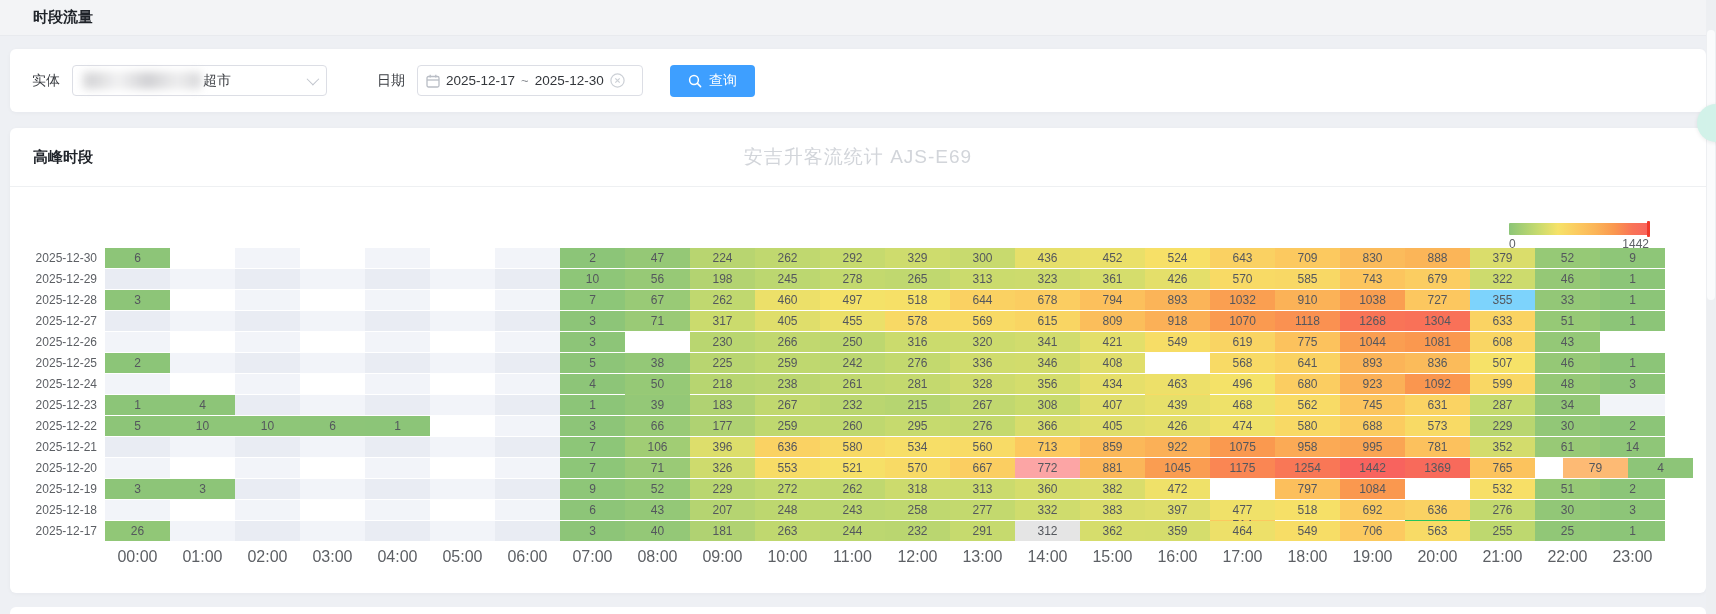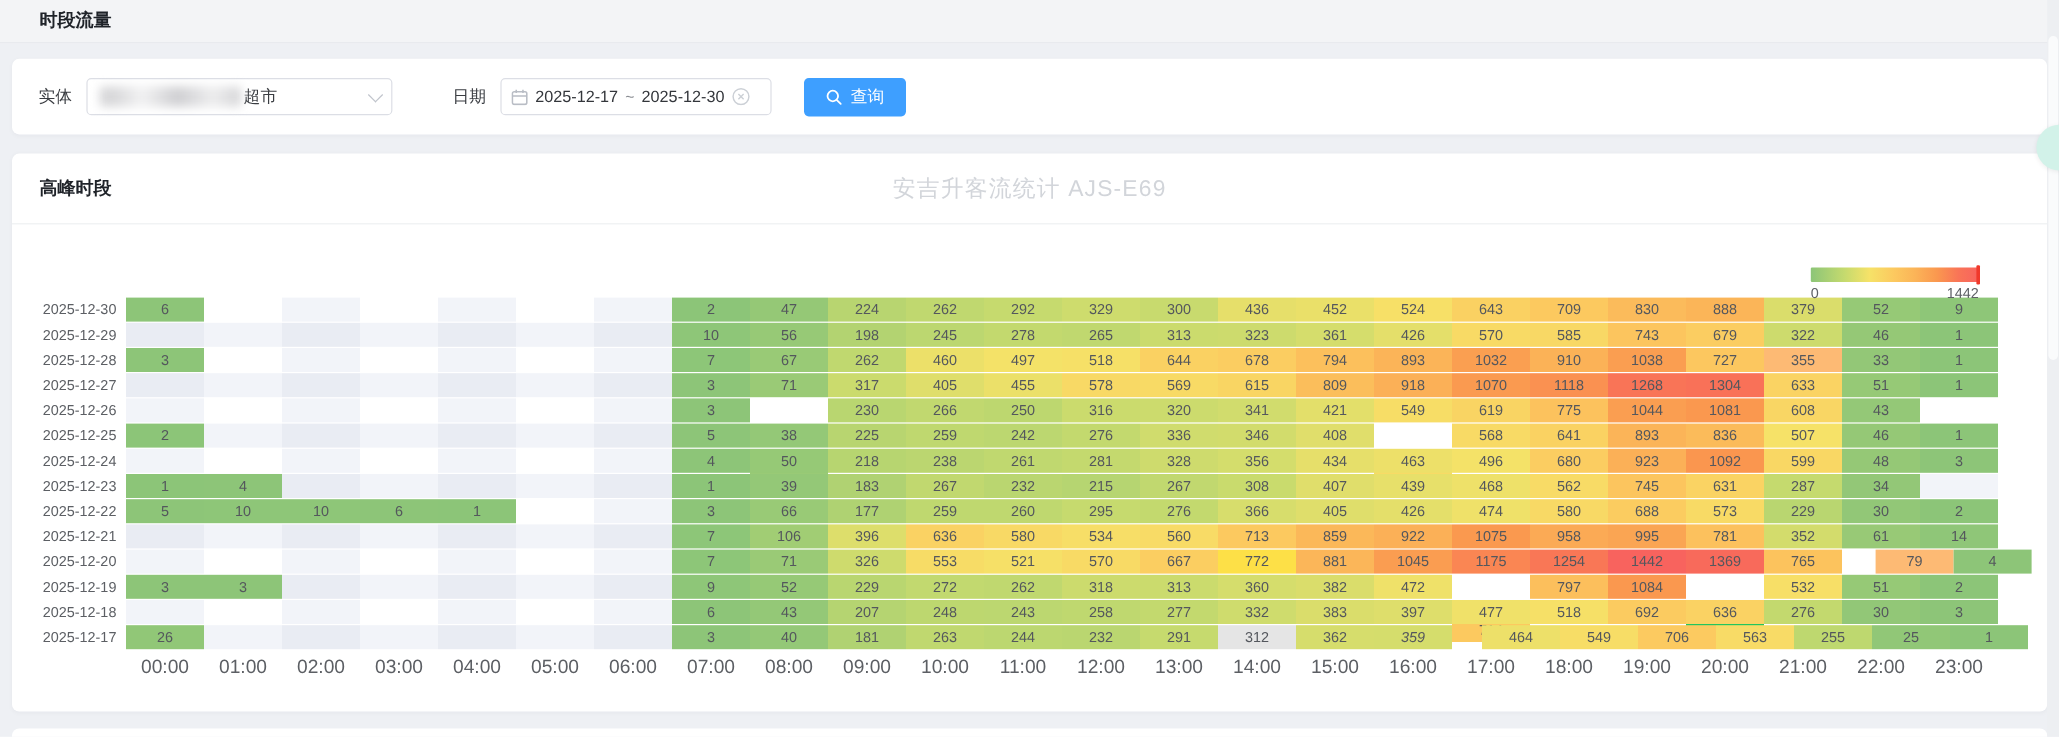--- a/index.html
+++ b/index.html
@@ -193,21 +193,21 @@
           <div class="cell" style="background: rgb(244, 226, 104);">497</div>
           <div class="cell" style="background: rgb(246, 224, 103);">518</div>
           <div class="cell" style="background: rgb(250, 209, 98);">644</div>
           <div class="cell" style="background: rgb(251, 205, 97);">678</div>
           <div class="cell" style="background: rgb(252, 192, 92);">794</div>
           <div class="cell" style="background: rgb(251, 180, 88);">893</div>
           <div class="cell" style="background: rgb(250, 159, 81);">1032</div>
           <div class="cell" style="background: rgb(251, 178, 87);">910</div>
           <div class="cell" style="background: rgb(250, 158, 81);">1038</div>
           <div class="cell" style="background: rgb(252, 199, 95);">727</div>
-          <div class="cell" style="background: #fdba74;">355</div>
+          <div class="cell" style="background: #7dd3fc;">355</div>
           <div class="cell" style="background: rgb(147, 199, 119);">33</div>
           <div class="cell" style="background: rgb(140, 197, 120);">1</div>
         </div>
         <div class="heat-row">
           <div class="row-label">2025-12-27</div>
           <div class="cell" style="background: rgb(233, 236, 243);"></div>
           <div class="cell" style="background: rgb(242, 244, 249);"></div>
           <div class="cell" style="background: rgb(233, 236, 243);"></div>
           <div class="cell" style="background: rgb(242, 244, 249);"></div>
           <div class="cell" style="background: rgb(233, 236, 243);"></div>
@@ -402,21 +402,21 @@
           <div class="cell" style="background: rgb(242, 244, 249);"></div>
           <div class="cell" style="background: rgb(255, 255, 255);"></div>
           <div class="cell" style="background: rgb(242, 244, 249);"></div>
           <div class="cell" style="background: rgb(141, 198, 120);">7</div>
           <div class="cell" style="background: rgb(154, 202, 118);">71</div>
           <div class="cell" style="background: rgb(206, 219, 109);">326</div>
           <div class="cell" style="background: rgb(247, 220, 102);">553</div>
           <div class="cell" style="background: rgb(246, 224, 103);">521</div>
           <div class="cell" style="background: rgb(248, 218, 101);">570</div>
           <div class="cell" style="background: rgb(251, 206, 97);">667</div>
-          <div class="cell" style="background: #fde047;">772</div>
+          <div class="cell" style="background: #fca5a5;">772</div>
           <div class="cell" style="background: rgb(251, 182, 89);">881</div>
           <div class="cell" style="background: rgb(250, 157, 81);">1045</div>
           <div class="cell" style="background: rgb(250, 134, 83);">1175</div>
           <div class="cell" style="background: rgb(249, 119, 86);">1254</div>
           <div class="cell" style="background: rgb(248, 99, 94);">1442</div>
           <div class="cell" style="background: rgb(248, 106, 91);">1369</div>
           <div class="cell" style="background: rgb(252, 195, 93);">765</div>
           <div class="cell" style="background: #fdba74; margin-left: 28px;">79</div>
           <div class="cell" style="background: rgb(141, 197, 120);">4</div>
         </div>
@@ -485,22 +485,22 @@
           <div class="cell" style="background: rgb(233, 236, 243);"></div>
           <div class="cell" style="background: rgb(141, 197, 120);">3</div>
           <div class="cell" style="background: rgb(148, 200, 119);">40</div>
           <div class="cell" style="background: rgb(176, 210, 114);">181</div>
           <div class="cell" style="background: rgb(192, 216, 111);">263</div>
           <div class="cell" style="background: rgb(188, 215, 112);">244</div>
           <div class="cell" style="background: rgb(186, 214, 112);">232</div>
           <div class="cell" style="background: rgb(198, 218, 110);">291</div>
           <div class="cell" style="background: #e5e5e5;">312</div>
           <div class="cell" style="background: rgb(214, 221, 108);">362</div>
-          <div class="cell" style="background: rgb(213, 221, 108); font-style: italic;">359</div>
-          <div class="cell" style="background: rgb(237, 224, 105); margin-left: 25px;">464</div>
+          <div class="cell" style="background: rgb(213, 221, 108);">359</div>
+          <div class="cell" style="background: rgb(237, 224, 105);">464</div>
           <div class="cell" style="background: rgb(247, 221, 102);">549</div>
           <div class="cell" style="background: rgb(252, 202, 96);">706</div>
           <div class="cell" style="background: rgb(248, 219, 102);">563</div>
           <div class="cell" style="background: rgb(190, 216, 111);">255</div>
           <div class="cell" style="background: rgb(145, 199, 119);">25</div>
           <div class="cell" style="background: rgb(140, 197, 120);">1</div>
         </div>
       </div>
     <div class="x-axis" id="xaxis">
         <div class="xl">00:00</div>

